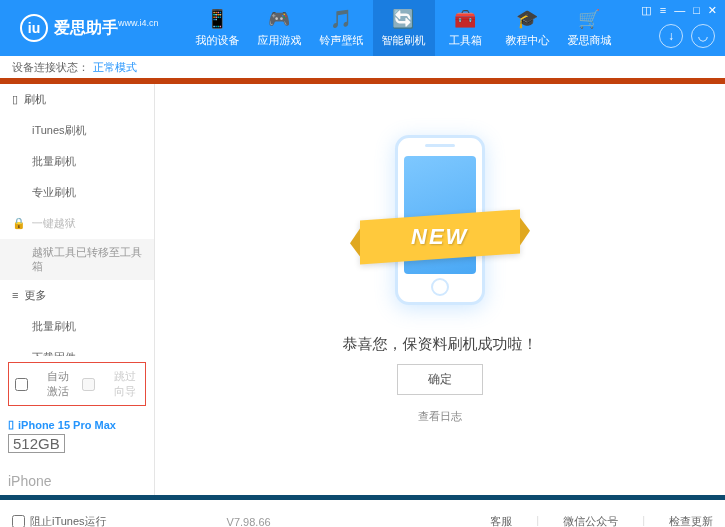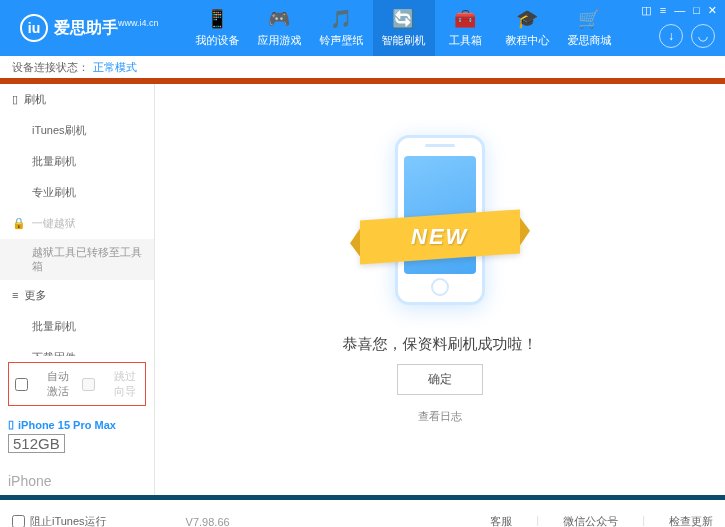--- a/index.html
+++ b/index.html
@@ -46,21 +46,21 @@
 .ribbon::before,.ribbon::after{content:"";position:absolute;width:0;height:0;border-style:solid}
 .ribbon::before{left:-10px;top:8px;border-width:14px 10px 14px 0;border-color:transparent #e0a820 transparent transparent}
 .ribbon::after{right:-10px;top:8px;border-width:14px 0 14px 10px;border-color:transparent transparent transparent #e0a820}
 .ribbon-text{color:#fff;font-weight:bold;font-size:22px;font-style:italic;letter-spacing:2px;text-shadow:1px 1px 2px rgba(0,0,0,.2);transform:skewY(4deg)}
 .msg{margin-top:20px;font-size:15px;color:#444}
 .ok-btn{margin-top:10px;padding:6px 30px;border:1px solid #ccc;background:#fff;cursor:pointer;font-size:12px;color:#555}
 .log-link{margin-top:14px;font-size:11px;color:#888;cursor:pointer}
 .footer{height:48px;border-top:5px solid #0c4a6e;display:flex;align-items:center;padding:1px 12px;font-size:11px;color:#666}
 .footer-left{display:flex;align-items:center;gap:5px}
 .footer-right{margin-left:auto;display:flex;gap:24px}
-.footer-center{margin-left:79px;color:#999}
+.footer-center{margin-left:120px;color:#999}
 .sep{color:#ddd}
 </style>
 </head>
 <body>
 
 <div class="header">
   <div class="logo">
     <div class="logo-icon">iu</div>
     <div class="logo-text">
       <div class="logo-title">爱思助手</div>

